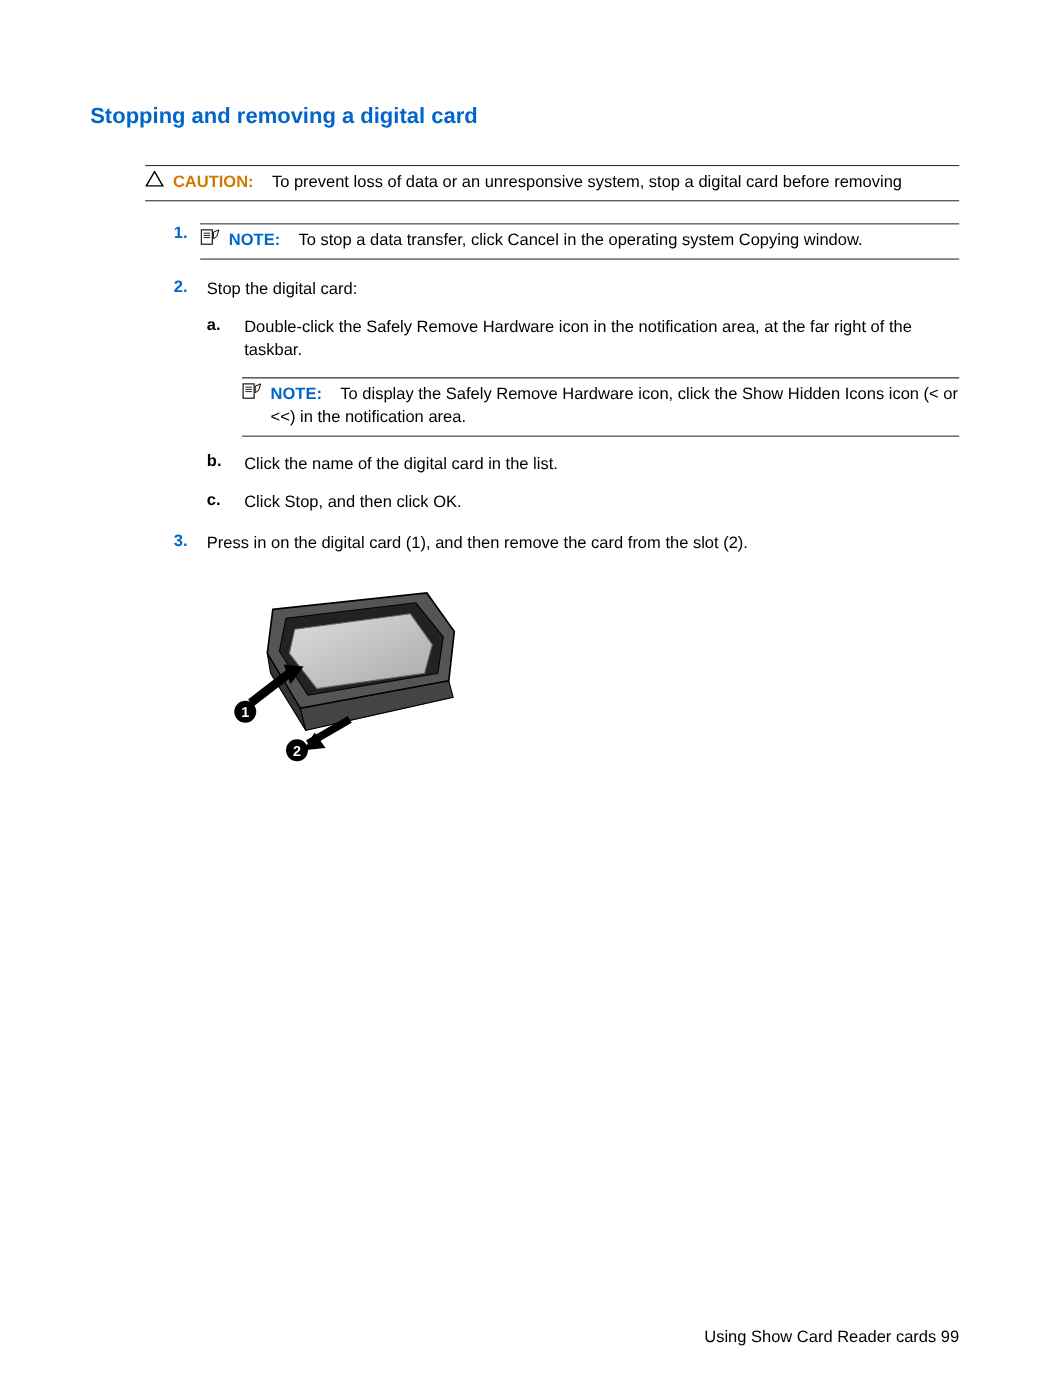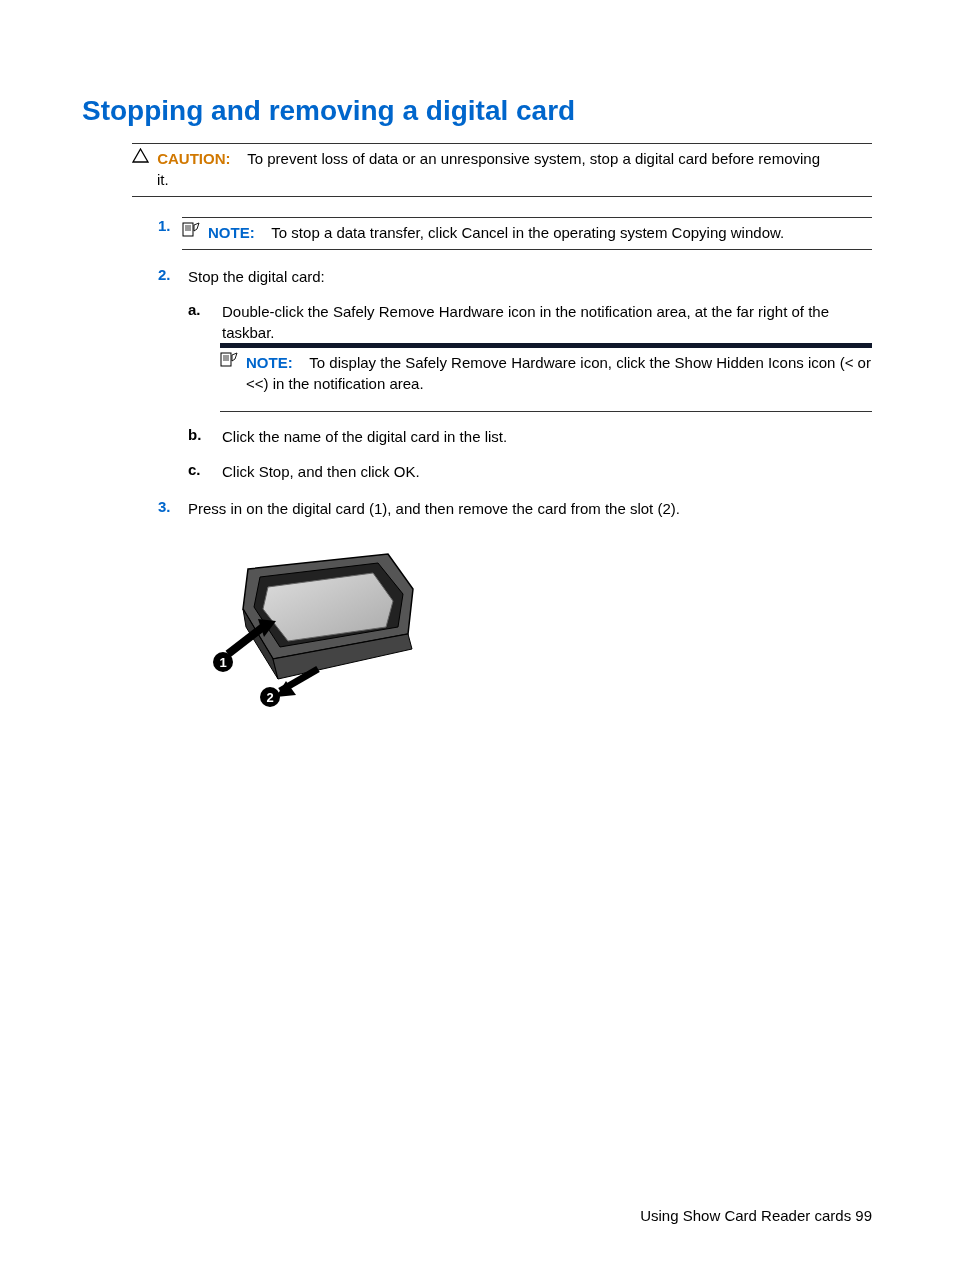--- a/index.html
+++ b/index.html
@@ -8,23 +8,23 @@
       font-size: 15px;
       color: #000;
       background: #fff;
       width: 954px;
       height: 1270px;
       position: relative;
       padding: 95px 82px 50px 82px;
     }
     .heading {
       color: #0066cc;
-      font-size: 28px;
-      font-weight: bold;
-      margin-bottom: 16px;
+      font-size: 20px;
+      font-weight: bold;
+      margin-bottom: 32px;
     }
     .caution-box {
       margin-left: 50px;
       border-top: 1px solid #333;
       border-bottom: 1px solid #333;
       padding: 4px 0 6px 0;
       margin-bottom: 20px;
     }
     .caution-icon {
       display: inline-block;
@@ -57,23 +57,24 @@
     .note-box {
       border-top: 1px solid #333;
       border-bottom: 1px solid #333;
       padding: 4px 0 6px 0;
       margin-top: 14px;
       margin-left: -6px;
       position: relative;
       padding-left: 26px;
     }
     .note-box-inner {
-      border-top: 5px solid #0f172a;
+      border-top: 1px solid #0f172a;
       border-bottom: 1px solid #333;
-      padding: 4px 0 17px 0;
+      padding: 4px 0 6px 0;
+      margin-top: 14px;
       margin-left: -2px;
       position: relative;
       padding-left: 26px;
     }
     .note-icon {
       position: absolute;
       left: 0;
       top: 4px;
     }
     .note-label {
@@ -118,21 +119,20 @@
 <h1 class="heading">Stopping and removing a digital card</h1>
 
 <div class="caution-box">
   <span class="caution-icon">
     <svg width="17" height="15" viewBox="0 0 17 15">
       <path d="M8.5 1 L16 14 L1 14 Z" fill="none" stroke="#000" stroke-width="1.3"></path>
     </svg>
   </span>
   <span class="caution-label">CAUTION:</span>
   <span class="line">&nbsp;&nbsp;&nbsp;<span>To prevent loss of data or an unresponsive system, stop a digital card before removing</span></span>
-  <div class="caution-indent line">it.</div>
 </div>
 
 <ol class="ol-main">
   <li>
     <span class="num-marker">1.</span>
 
     <div class="note-box">
       <span class="note-icon">
         <svg width="19" height="15" viewBox="0 0 19 15">
           <rect x="1" y="1" width="10" height="13" fill="none" stroke="#000" stroke-width="1"></rect>

